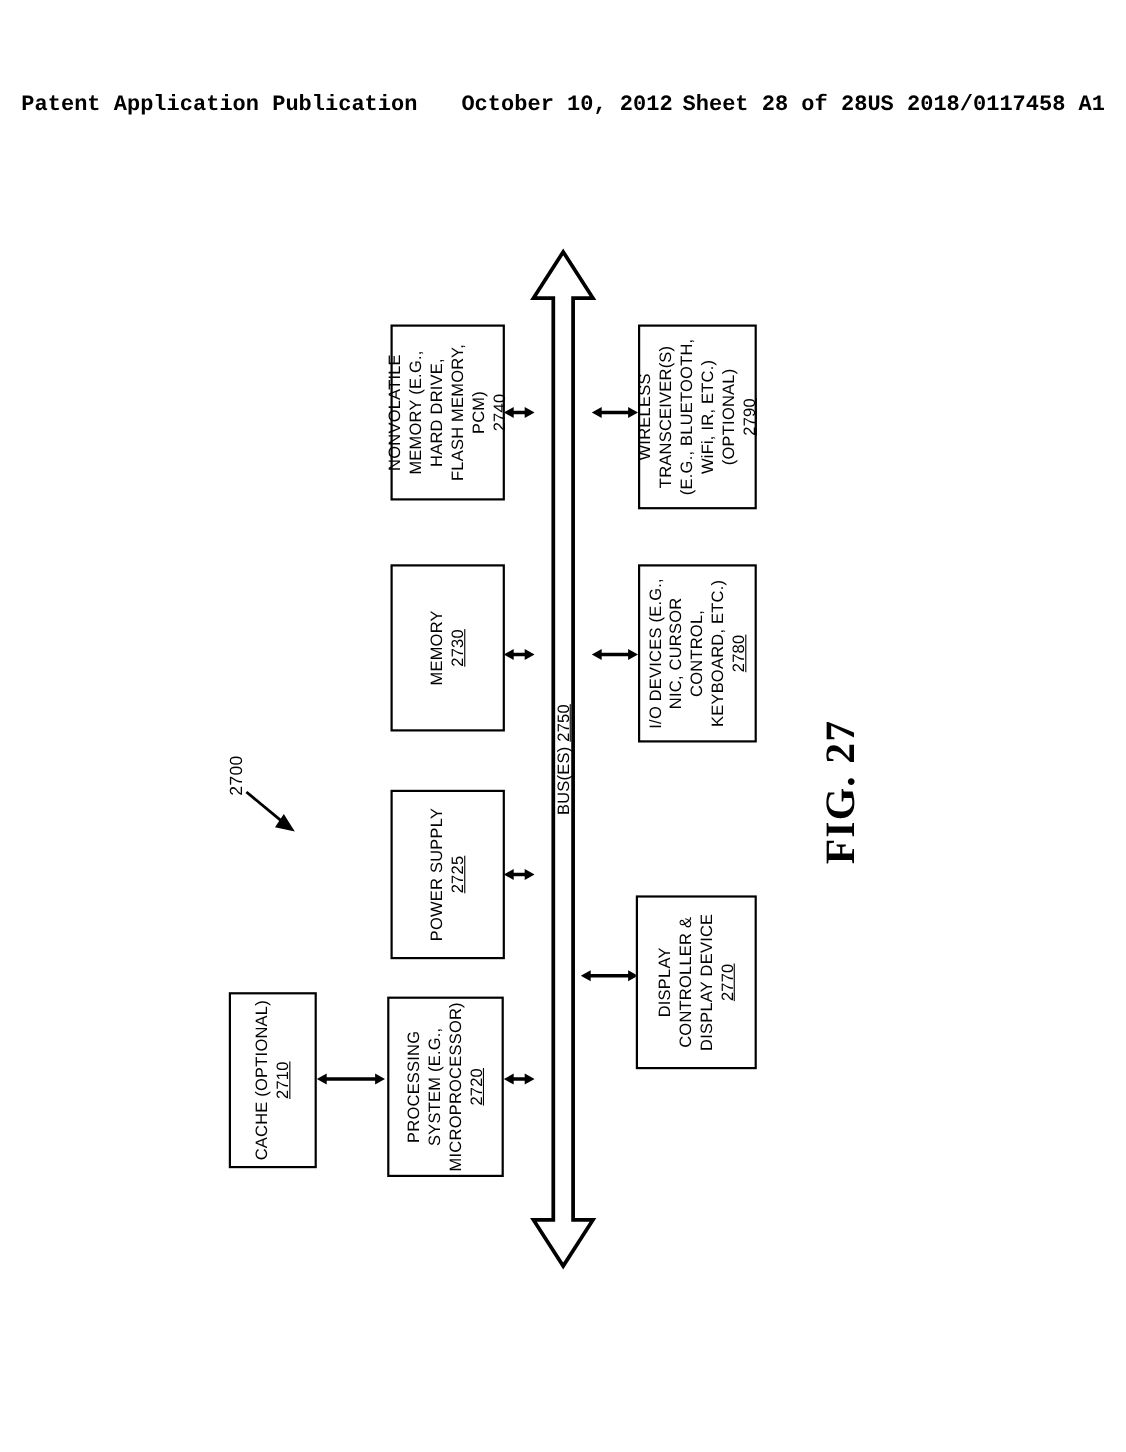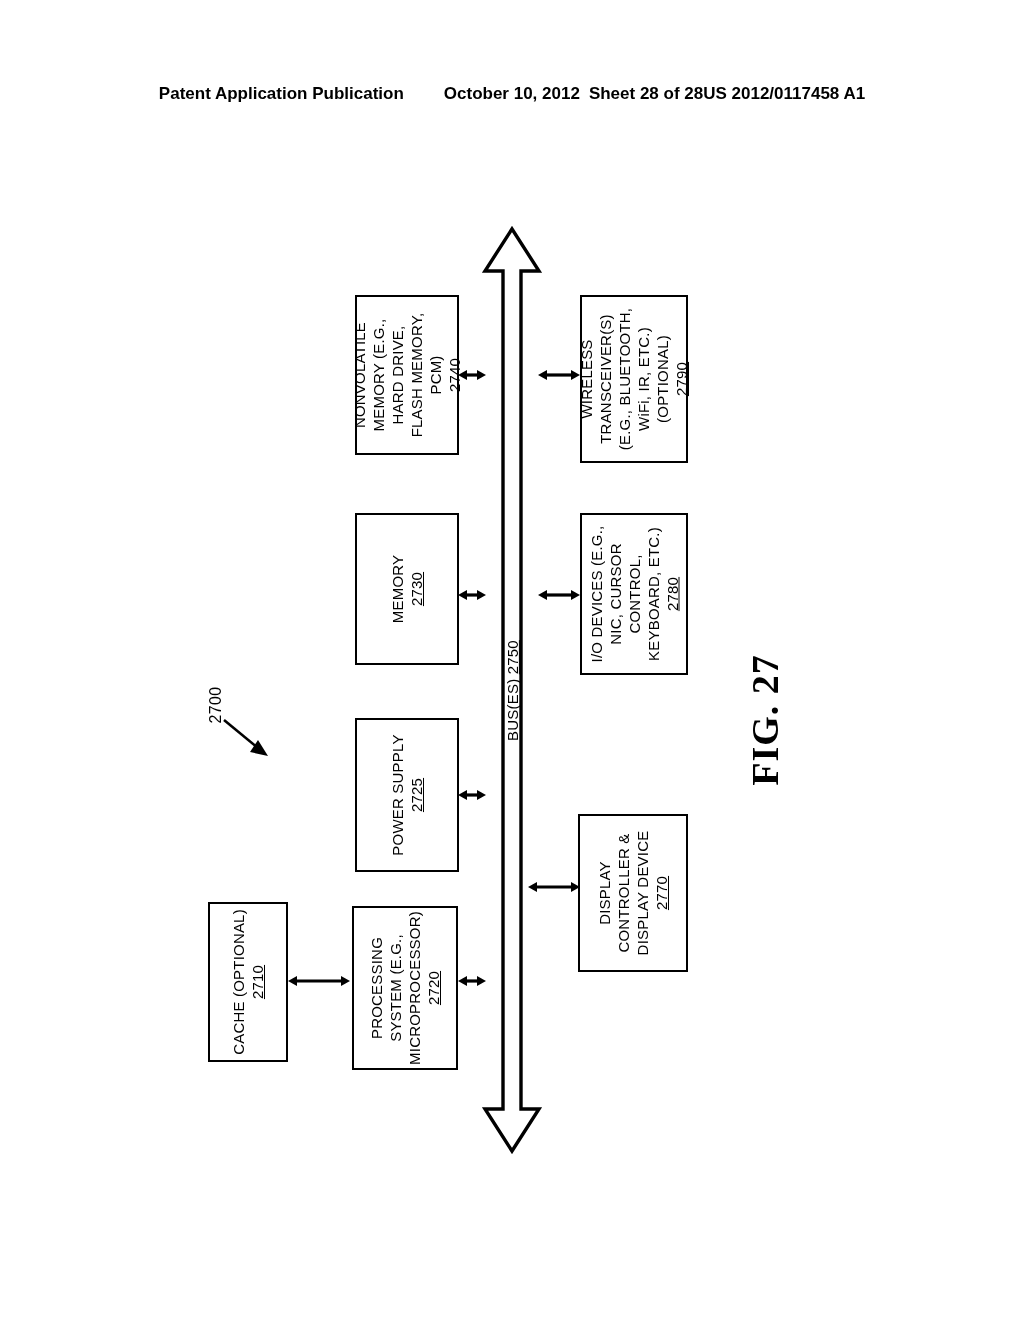--- a/index.html
+++ b/index.html
@@ -19,23 +19,23 @@
   
   .pub-header {
     position: absolute;
     top: 84px;
     left: 0;
     width: 1024px;
     height: 26px;
     display: flex;
     justify-content: center;
     align-items: baseline;
-    font-family: Liberation Sans, sans-serif;
+    font-family: Liberation Mono, monospace;
     font-weight: bold;
-    font-size: 17px;
+    font-size: 20px;
     letter-spacing: 0px;
     white-space: nowrap;
   }
   .pub-header .seg-title { margin-right: 40px; }
   .pub-header .seg-date  { margin-right: 9px; }
   .pub-header .seg-sheet { }
 
   
   .figure {
     position: absolute;
@@ -141,21 +141,21 @@
     letter-spacing: 1px;
   }
 </style>
 </head>
 <body>
 
 <div class="pub-header">
   <span class="seg-title">Patent Application Publication</span>
   <span class="seg-date">October 10, 2012</span>
   <span class="seg-sheet">Sheet 28 of 28</span>
-  <span class="seg-num">US 2012/0117458 A1</span>
+  <span class="seg-num">US 2018/0117458 A1</span>
 </div>
 
 <div class="figure">
 
   <div class="bus-arrow">
     <svg width="62" height="930" viewBox="0 0 62 930">
       <polygon points="31,4 58,46 40,46 40,884 58,884 31,926 4,884 22,884 22,46 4,46" fill="#ffffff" stroke="#000000" stroke-width="3.4" stroke-linejoin="miter"></polygon>
     </svg>
   </div>
   <div class="bus-label">

